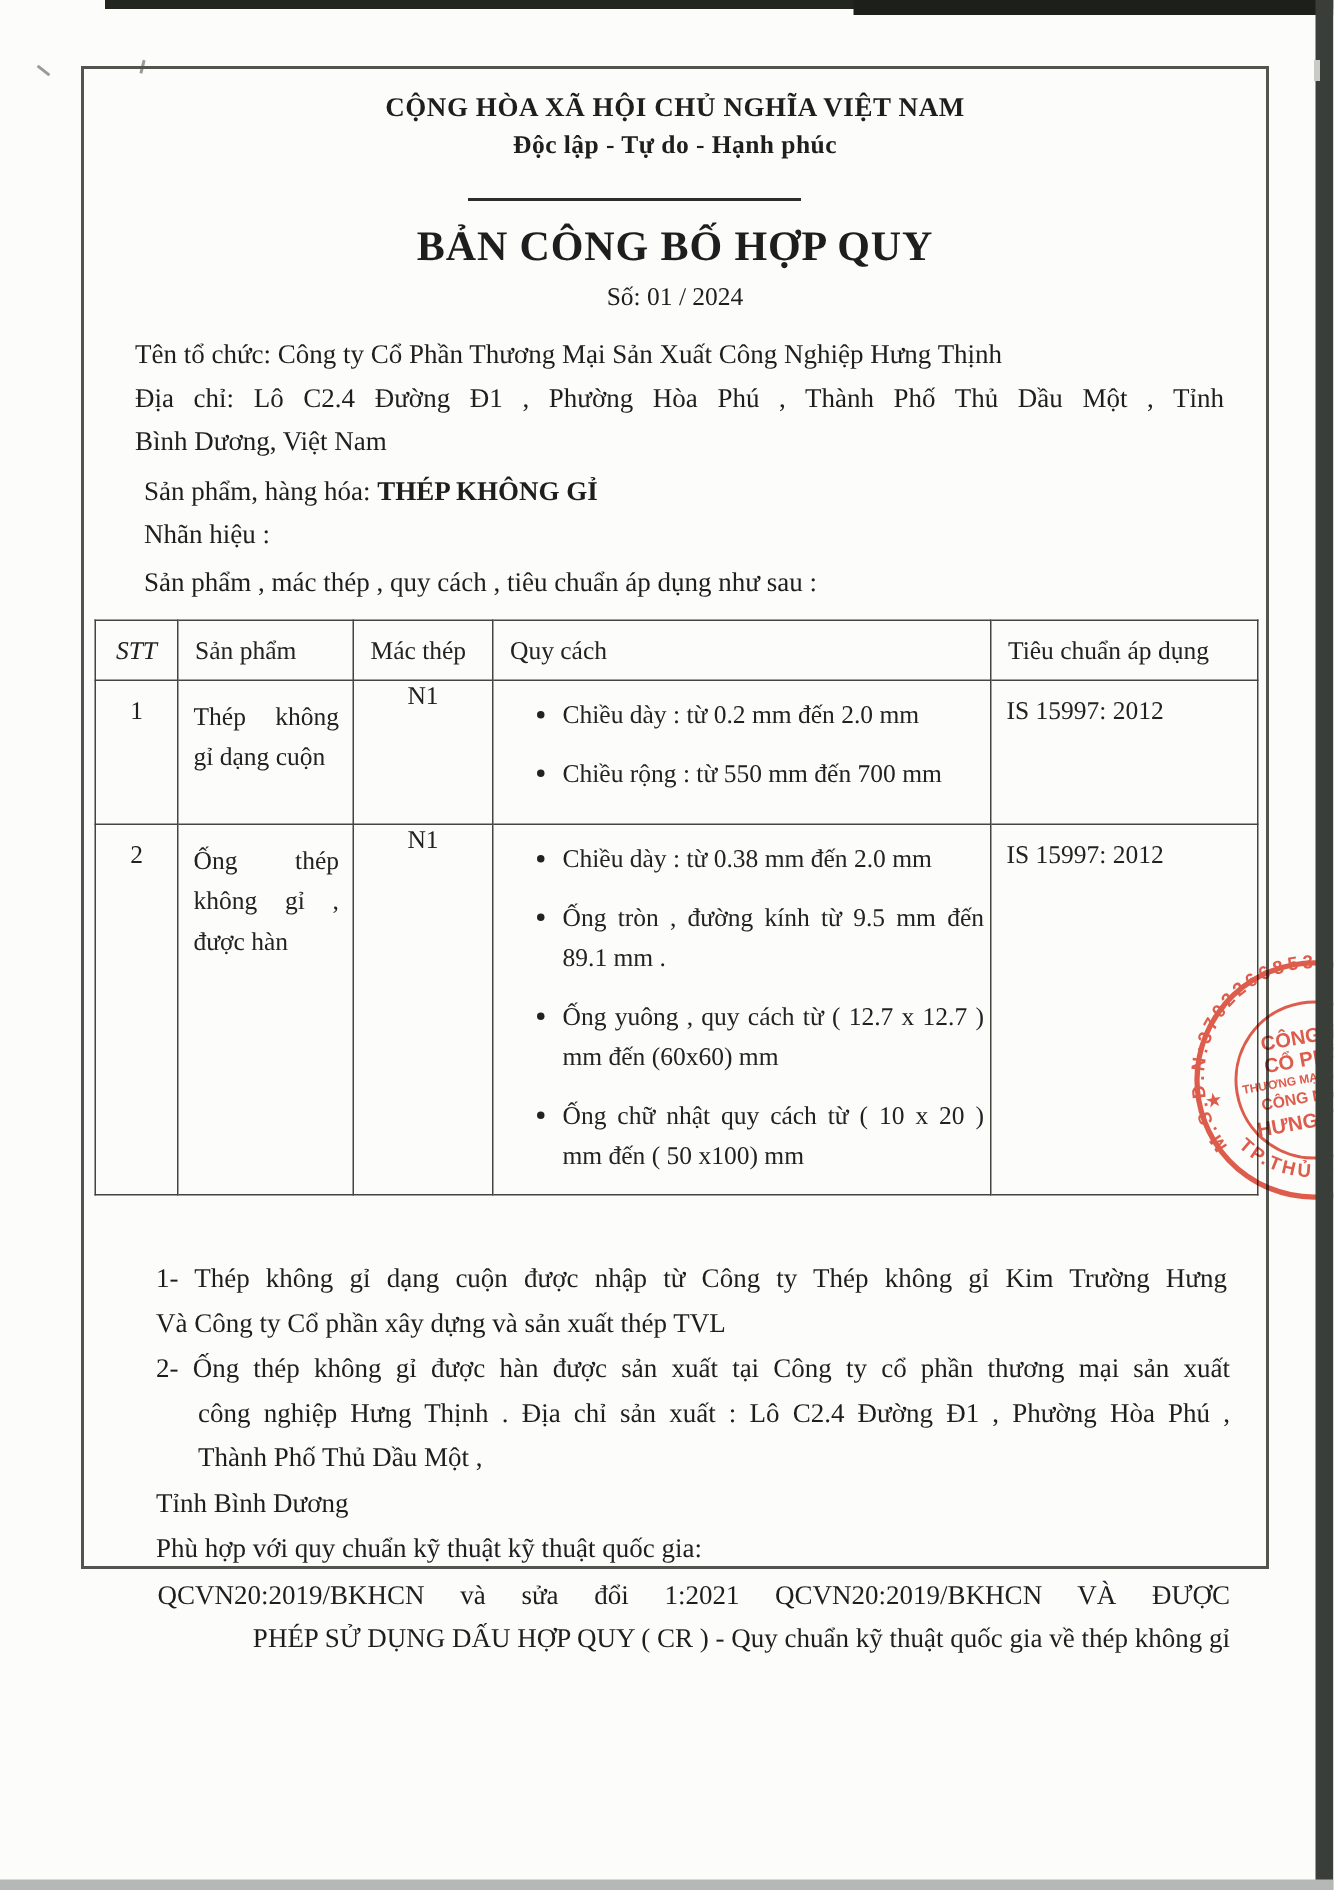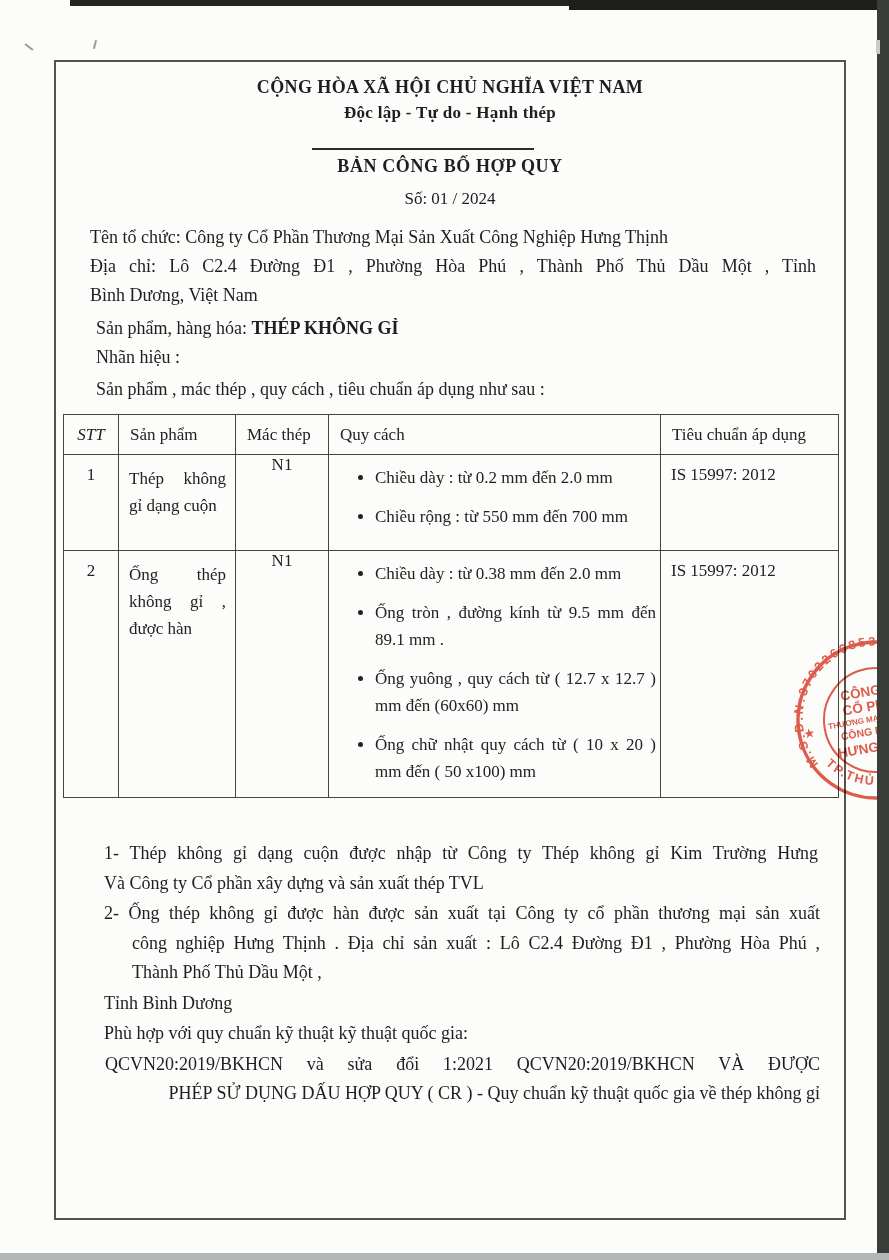--- a/index.html
+++ b/index.html
@@ -14,29 +14,29 @@
   .scan-top2  { position:absolute; top:0; right:0; width:320px; height:10px; background:#1d201a; z-index:20; }
   .scan-right { position:absolute; top:0; right:0; width:12px; height:100%; background:#3a3e38; z-index:20; }
   .scan-right-hl { position:absolute; top:40px; right:9px; width:4px; height:14px; background:#c9ccc6; z-index:21; }
   .scan-bottom{ position:absolute; bottom:0; left:0; width:100%; height:7px; background:#b4b8b6; z-index:20; }
   .speck { position:absolute; background:#9a9a96; z-index:2; }
   .speck.s1 { left:24px; top:46px; width:10px; height:2px; transform:rotate(38deg); }
   .speck.s2 { left:94px; top:40px; width:2px; height:9px; transform:rotate(14deg); }
 
   
   .doc-box {
-    position:absolute; left:54px; top:60px; width:792px; height:1160px;
+    position:absolute; left:54px; top:44px; width:792px; height:1002px;
     border:2px solid #54544f; background:transparent; z-index:3;
   }
 
   .center { text-align:center; }
   .nat-title { margin-top:14px; font-size:18px; font-weight:bold; letter-spacing:.4px; line-height:22px; }
   .motto { margin-top:3px; font-size:17px; font-weight:bold; line-height:24px; letter-spacing:.3px; }
   .motto-line { position:absolute; left:256px; top:86px; width:222px; height:2px; background:#2c2c28; }
-  .doc-title { margin-top:28px; font-size:18px; font-weight:bold; letter-spacing:.6px; line-height:26px; }
+  .doc-title { margin-top:43px; font-size:28px; font-weight:bold; letter-spacing:.6px; line-height:26px; }
   .doc-number { margin-top:9px; font-size:17px; line-height:22px; }
 
   .para { font-size:18px; line-height:29px; margin-left:34px; margin-right:28px; }
   .para.first { margin-top:13px; }
   .jlast { text-align:justify; text-align-last:justify; }
   .indent2 { margin-left:40px; }
   .bold { font-weight:bold; }
 
   
   table.spec { border-collapse:collapse; margin:10px 0 0 7px; width:775px; table-layout:fixed;
@@ -72,21 +72,21 @@
 <body>
 
 <div class="page">
 
   <div class="speck s1"></div>
   <div class="speck s2"></div>
 
   <div class="doc-box">
 
     <div class="center nat-title">CỘNG HÒA XÃ HỘI CHỦ NGHĨA VIỆT NAM</div>
-    <div class="center motto">Độc lập - Tự do - Hạnh thép</div>
+    <div class="center motto">Độc lập - Tự do - Hạnh phúc</div>
     <div class="motto-line"></div>
 
     <div class="center doc-title">BẢN CÔNG BỐ HỢP QUY</div>
     <div class="center doc-number">Số: 01 / 2024</div>
 
     <p class="para first">Tên tổ chức: Công ty Cổ Phần Thương Mại Sản Xuất Công Nghiệp Hưng Thịnh</p>
     <p class="para jlast">Địa chỉ: Lô C2.4 Đường Đ1 , Phường Hòa Phú , Thành Phố Thủ Dầu Một , Tỉnh</p>
     <p class="para">Bình Dương, Việt Nam</p>
     <p class="para indent2" style="margin-top:4px;"><span>Sản phẩm, hàng hóa: </span><span class="bold">THÉP KHÔNG GỈ</span></p>
     <p class="para indent2">Nhãn hiệu :</p>

